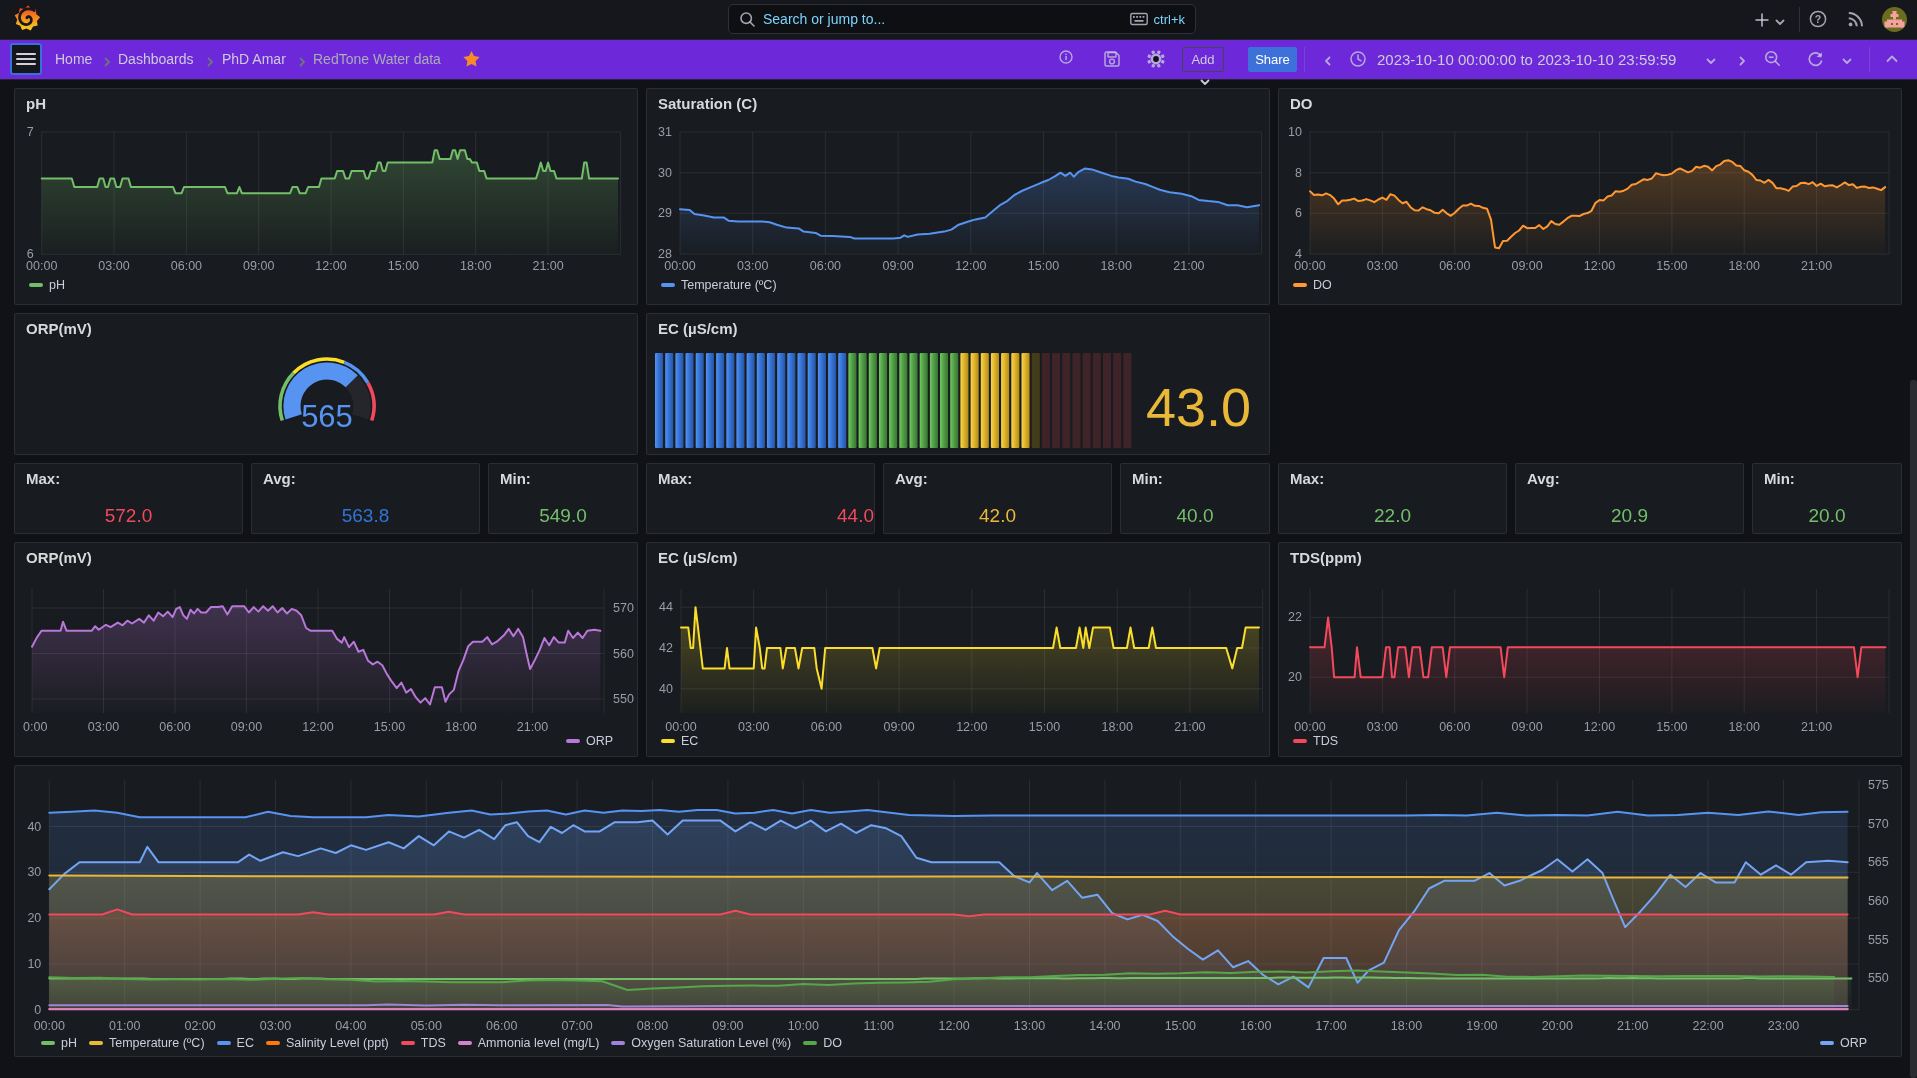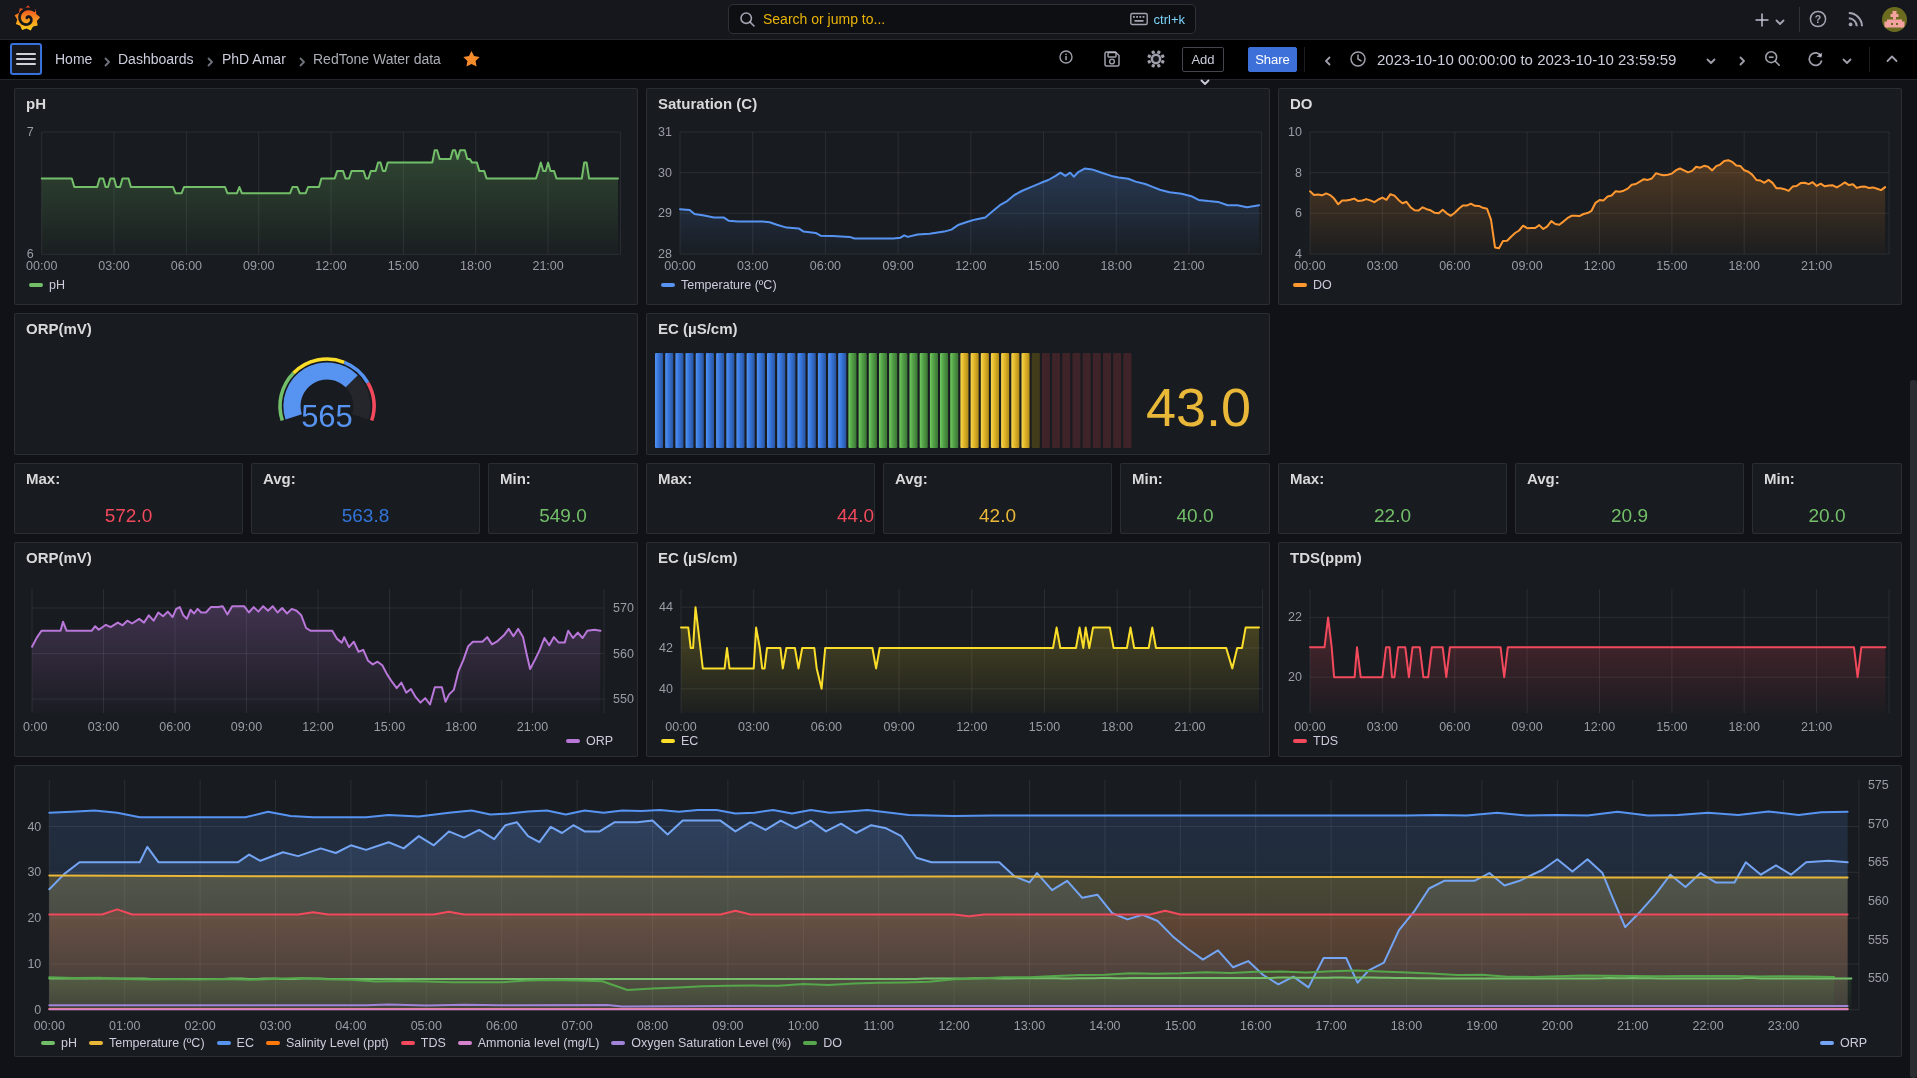--- a/index.html
+++ b/index.html
@@ -1,20 +1,20 @@
 <!DOCTYPE html>
 <html><head><meta charset="utf-8"><style>
 *{margin:0;padding:0;box-sizing:border-box}
 html,body{width:1917px;height:1078px;overflow:hidden;background:#111217;font-family:"Liberation Sans",sans-serif}
 .topbar{position:absolute;left:0;top:0;width:1917px;height:40px;background:#15171c;border-bottom:1px solid #24262b}
 .searchbox{position:absolute;left:728px;top:4px;width:468px;height:30px;background:#0e0f13;border:1px solid #2e3038;border-radius:5px;display:flex;align-items:center;padding:0 10px;color:#8e9097;font-size:14px}
-.sph{flex:1;color:#eab308}
+.sph{flex:1;color:#7dd3fc}
 .ctrlk{color:#7dd3fc;font-size:13px;white-space:nowrap}
 .tbicon{position:absolute}
-.crumbbar{position:absolute;left:0;top:40px;width:1917px;height:40px;background:#000000;border-bottom:1px solid #24262b}
+.crumbbar{position:absolute;left:0;top:40px;width:1917px;height:40px;background:#6d28d9;border-bottom:1px solid #24262b}
 .burger{position:absolute;left:10px;top:3px;width:32px;height:32px;border:2px solid #3871dc;border-radius:3px;background:#15171c;display:flex;flex-direction:column;justify-content:center;gap:3px;padding:0 4px}
 .burger div{height:2px;background:#d0d1d8;border-radius:1px}
 .crumb{position:absolute;top:11px;font-size:14px;color:#ccccdc}
 .crumb.dim{color:#abadb6}
 .csep{position:absolute;top:14px}
 .btn{position:absolute;height:25px;border:1px solid #44464d;border-radius:2px;color:#ccccdc;font-size:13px;font-weight:500;text-align:center;line-height:23px}
 .btn.primary{background:#3d71d9;border-color:#3d71d9;color:#fff}
 .timetext{position:absolute;left:1377px;top:11px;font-size:15px;color:#ccccdc}
 .panel{position:absolute;background:#181b1f;border:1px solid rgba(204,204,220,0.10);border-radius:2px}
 .ptitle{position:absolute;left:11px;top:6px;font-size:15px;font-weight:600;color:#d8d9da;white-space:nowrap}

